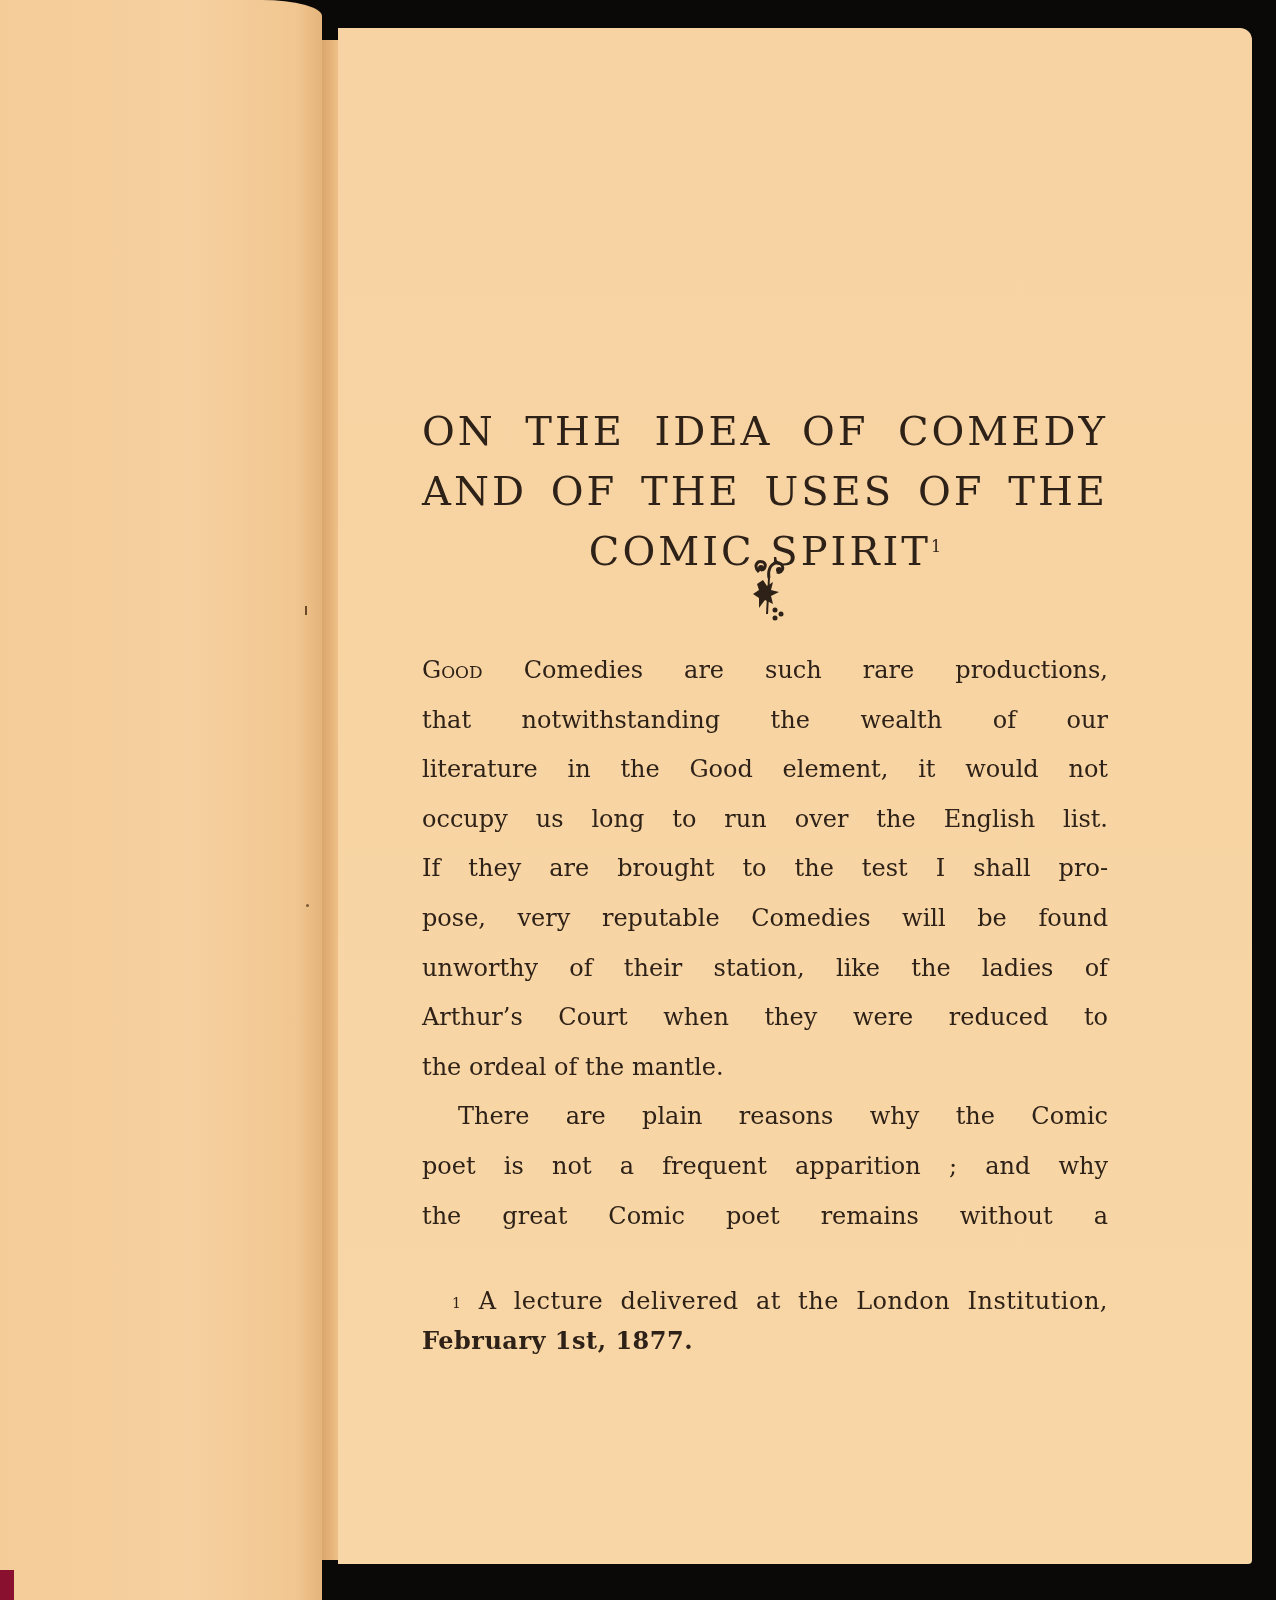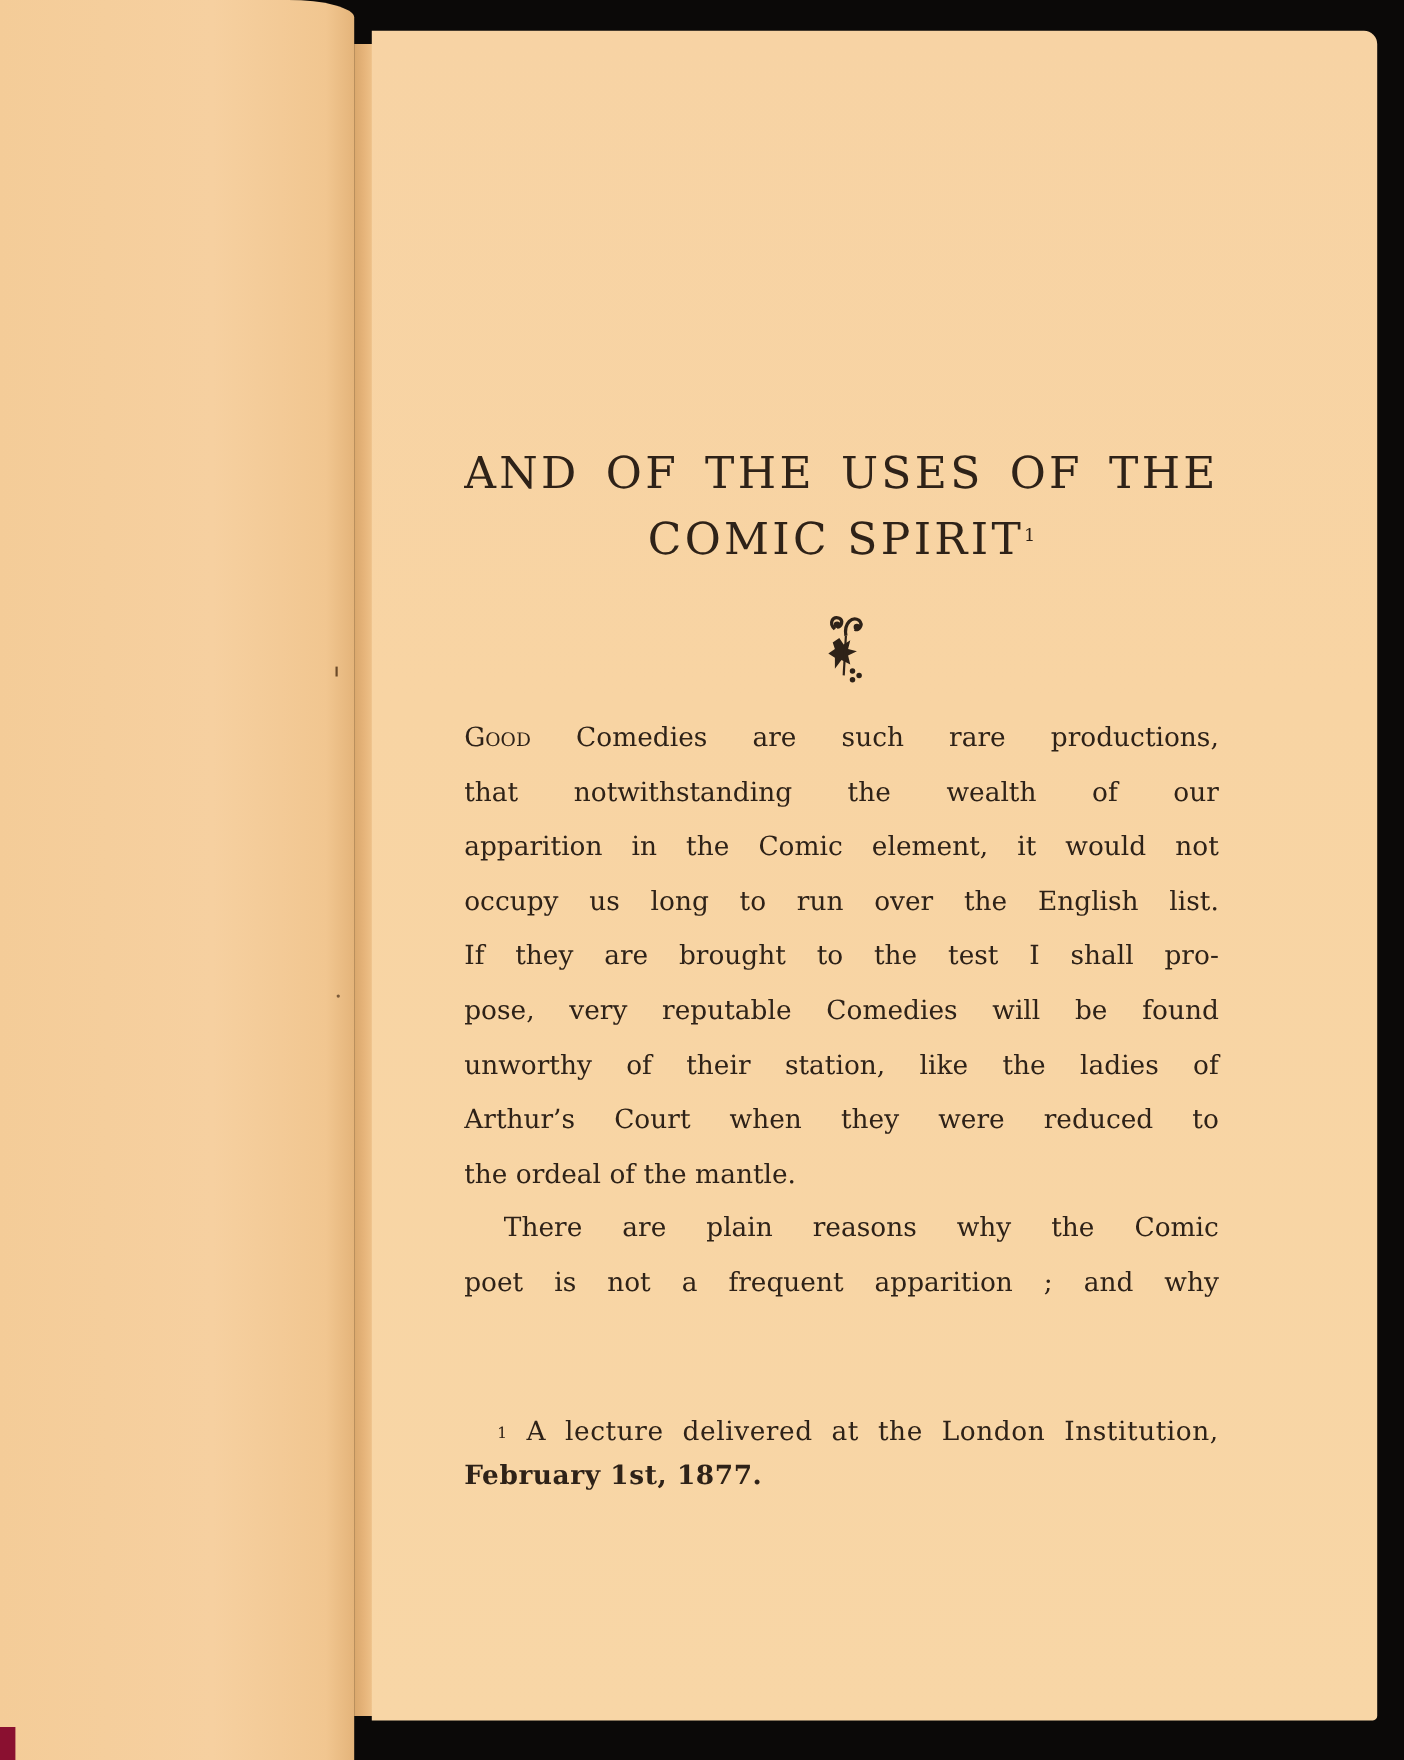--- a/index.html
+++ b/index.html
@@ -58,50 +58,52 @@
   <div class="mark1"></div>
   <div class="mark2"></div>
 </div>
 <div class="spine-red"></div>
 <div class="gutter"></div>
 
 <div class="right-page">
   <div class="content">
 
     <h1 class="title">
+      <span class="line">ON THE IDEA OF COMEDY</span>
       <span class="line">AND OF THE USES OF THE</span>
       <span class="line center"><span>COMIC SPIRIT</span><sup>1</sup></span>
     </h1>
 
     <svg class="ornament" viewBox="0 0 40 64">
       <path d="M10 14 C4 8 8 2 14 4 C18 6 16 12 12 12 M20 20 C18 8 26 2 32 6 C36 10 32 16 28 14" fill="none" stroke="#2e2218" stroke-width="3"></path>
       <circle cx="12" cy="10" r="3" fill="#2e2218"></circle>
       <circle cx="30" cy="12" r="3" fill="#2e2218"></circle>
       <path d="M8 26 L14 22 L18 28 L24 24 L22 32 L30 34 L22 38 L24 46 L16 42 L10 50 L10 40 L4 36 L10 32 Z" fill="#2e2218"></path>
       <path d="M20 20 L18 56" stroke="#2e2218" stroke-width="2"></path>
       <circle cx="26" cy="52" r="2.5" fill="#2e2218"></circle>
       <circle cx="32" cy="56" r="2.5" fill="#2e2218"></circle>
       <circle cx="26" cy="60" r="2.5" fill="#2e2218"></circle>
     </svg>
 
     <div class="body">
       <div>
         <span class="line"><span class="smallcaps">Good</span><span> Comedies are such rare productions,</span></span>
         <span class="line">that notwithstanding the wealth of our</span>
-        <span class="line">apparition in the Comic element, it would not</span>
+        <span class="line">literature in the Good element, it would not</span>
         <span class="line">occupy us long to run over the English list.</span>
         <span class="line">If they are brought to the test I shall pro-</span>
         <span class="line">pose, very reputable Comedies will be found</span>
         <span class="line">unworthy of their station, like the ladies of</span>
         <span class="line">Arthur’s Court when they were reduced to</span>
         <span class="line last">the ordeal of the mantle.</span>
       </div>
       <div>
         <span class="line indent">There are plain reasons why the Comic</span>
         <span class="line">poet is not a frequent apparition ; and why</span>
+        <span class="line">the great Comic poet remains without a</span>
       </div>
     </div>
 
     <div class="footnote">
       <span class="line first"><sup>1</sup> <span>A lecture delivered at the London Institution,</span></span>
       <span class="line last">February 1st, 1877.</span>
     </div>
 
   </div>
 </div>

